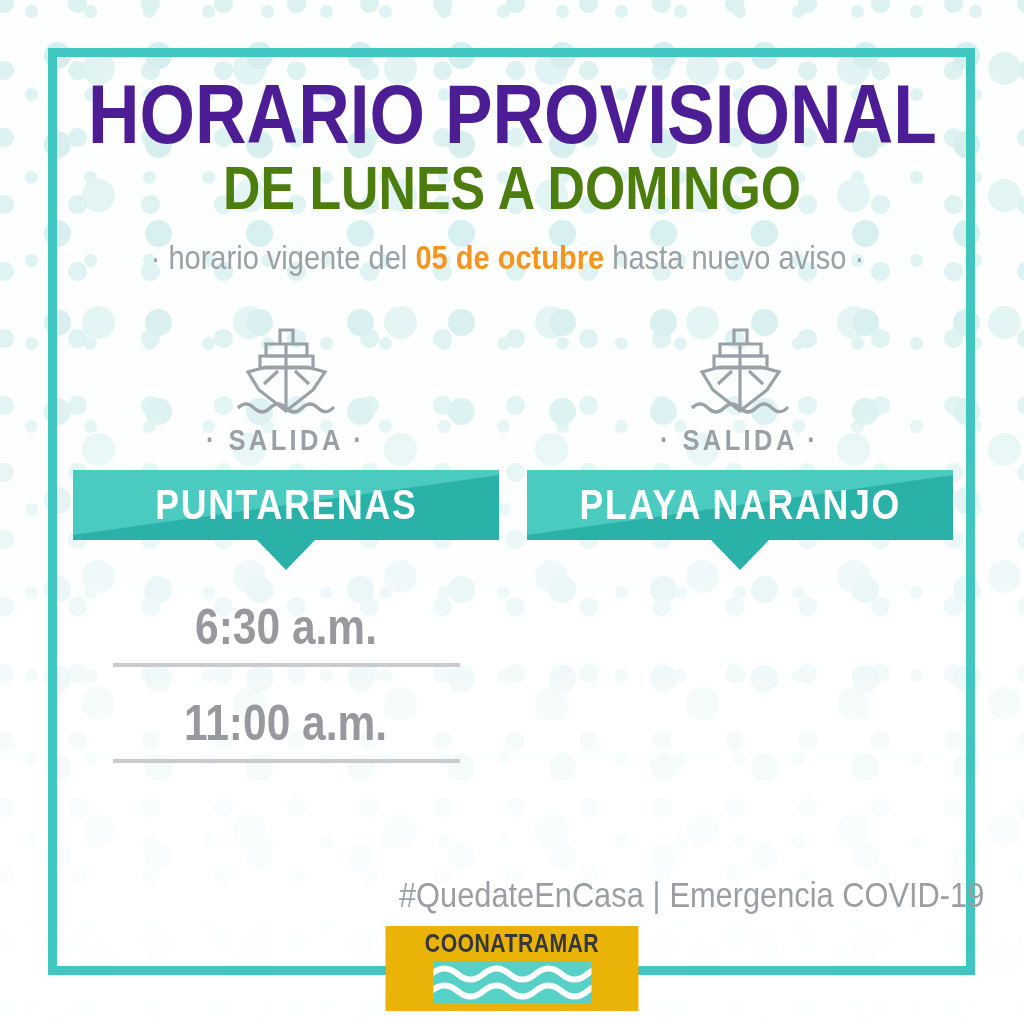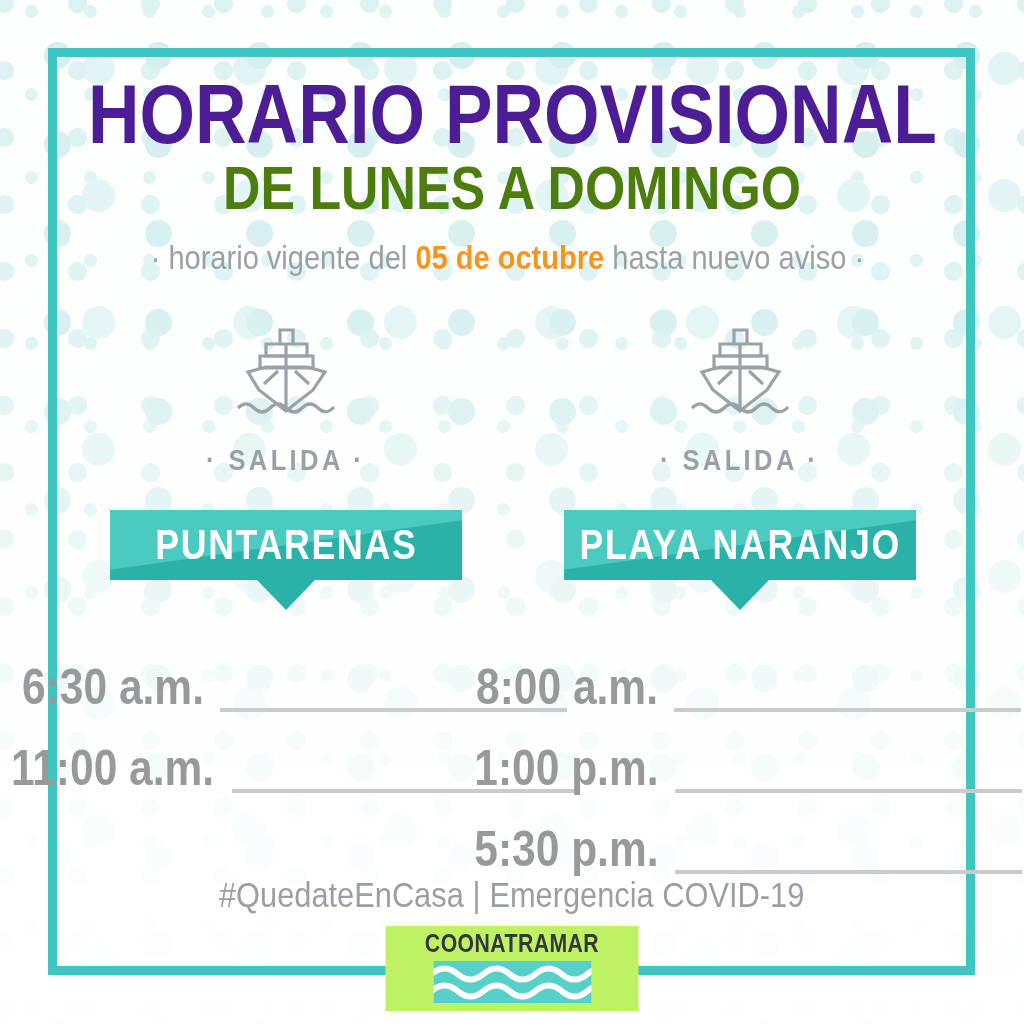--- a/index.html
+++ b/index.html
@@ -32,49 +32,49 @@
   .title1 { position:absolute; top:72px; left:0; right:0; text-align:center;
             font-size:84px; font-weight:700; color:#4c1d95; letter-spacing:0px; line-height:1; }
   .title2 { position:absolute; top:158px; left:0; right:0; text-align:center;
             font-size:61px; font-weight:700; color:#4d7c0f; line-height:1; }
 
   .validity { position:absolute; top:240px; left:0; right:9px; text-align:center;
               font-size:33px; color:#9aa0a3; line-height:1.1; }
   .validity .squeeze { transform:scaleX(0.88); }
   .validity .hl { color:#f5941e; font-weight:700; }
 
-  .col { position:absolute; top:324px; width:404px; display:flex; flex-direction:column; align-items:center;gap:20px; }
+  .col { position:absolute; top:324px; width:404px; display:flex; flex-direction:column; align-items:center; }
   .col-left  { left:84px; }
   .col-right { left:538px; }
 
   .ship { width:102px; height:92px; display:block; }
 
   .salida { margin-top:6px; font-size:30px; font-weight:700; color:#9aa0a4;
             letter-spacing:4px; line-height:1.2; }
 
-  .banner { position:relative; margin-top:12px; width:352px; height:70px;
+  .banner { position:relative; margin-top:12px; width:426px; height:70px;
             background:linear-gradient(172deg, #4bcabf 0%, #4bcabf 49.5%, #2bb2a8 50.5%, #2bb2a8 100%);
             display:flex; align-items:center; justify-content:center; }
   .banner .port { font-size:42px; font-weight:700; color:#ffffff; letter-spacing:2px; line-height:1; }
   .pointer { position:absolute; left:50%; top:100%; transform:translateX(-50%); width:0; height:0;
              border-left:29px solid transparent; border-right:29px solid transparent;
              border-top:30px solid #2bb2a8; }
 
   .times { margin-top:62px; width:100%; display:flex; flex-direction:column; align-items:center; }
-  .time-row { display:flex; flex-direction:row; align-items:flex-end; margin-bottom:31px; }
+  .time-row { display:flex; flex-direction:column; align-items:center; margin-bottom:31px; }
   .time { font-size:50px; font-weight:700; color:#97999d; line-height:1; }
   .rule { width:347px; height:4px; background:#c9cbcd; margin-top:11px; }
 
-  .footer-line { position:absolute; top:876px; left:0; right:0; text-align:center;
+  .footer-line { position:absolute; top:876px; left:0; right:0; text-align:right;
                  font-size:35px; color:#9b9fa3; line-height:1.1; }
   .footer-line .squeeze { transform:scaleX(0.88); }
   .footer-line .sep { padding:0 10px; }
 
   .logo { position:absolute; top:926px; left:50%; transform:translateX(-50%);
-          background:#bef264; padding:4px 24px 8px; z-index:3; text-align:right; }
+          background:#eab308; padding:4px 24px 8px; z-index:3; text-align:right; }
   .brand { font-size:25px; font-weight:700; color:#34383a; letter-spacing:0.5px; line-height:1.1; }
   .waves { display:block; width:158px; height:42px; margin:3px auto 0; }
 </style>
 </head>
 <body>
 
 <div class="canvas">
   <div class="dots"></div>
   <div class="frame"></div>
 
@@ -132,34 +132,20 @@
         <path d="M73 60 L59 47"></path>
         <path d="M2 84 q8 -8 16 0 q8 8 16 0 q8 -8 16 0 q8 8 16 0 q8 -8 16 0 q8 8 16 -1"></path>
       </svg>
       <div class="salida">
         <span class="squeeze">· SALIDA ·</span>
       </div>
       <div class="banner">
         <span class="port squeeze">PLAYA NARANJO</span>
         <div class="pointer"></div>
       </div>
-      <div class="times">
-        <div class="time-row">
-          <span class="time squeeze">8:00 a.m.</span>
-          <div class="rule"></div>
-        </div>
-        <div class="time-row">
-          <span class="time squeeze">1:00 p.m.</span>
-          <div class="rule"></div>
-        </div>
-        <div class="time-row">
-          <span class="time squeeze">5:30 p.m.</span>
-          <div class="rule"></div>
-        </div>
-      </div>
     </div>
 
     <div class="footer-line">
       <span class="squeeze"><span>#QuedateEnCasa</span><span class="sep">|</span><span>Emergencia COVID-19</span></span>
     </div>
 
     <div class="logo">
       <div class="brand">
         <span class="squeeze">COONATRAMAR</span>
       </div>

